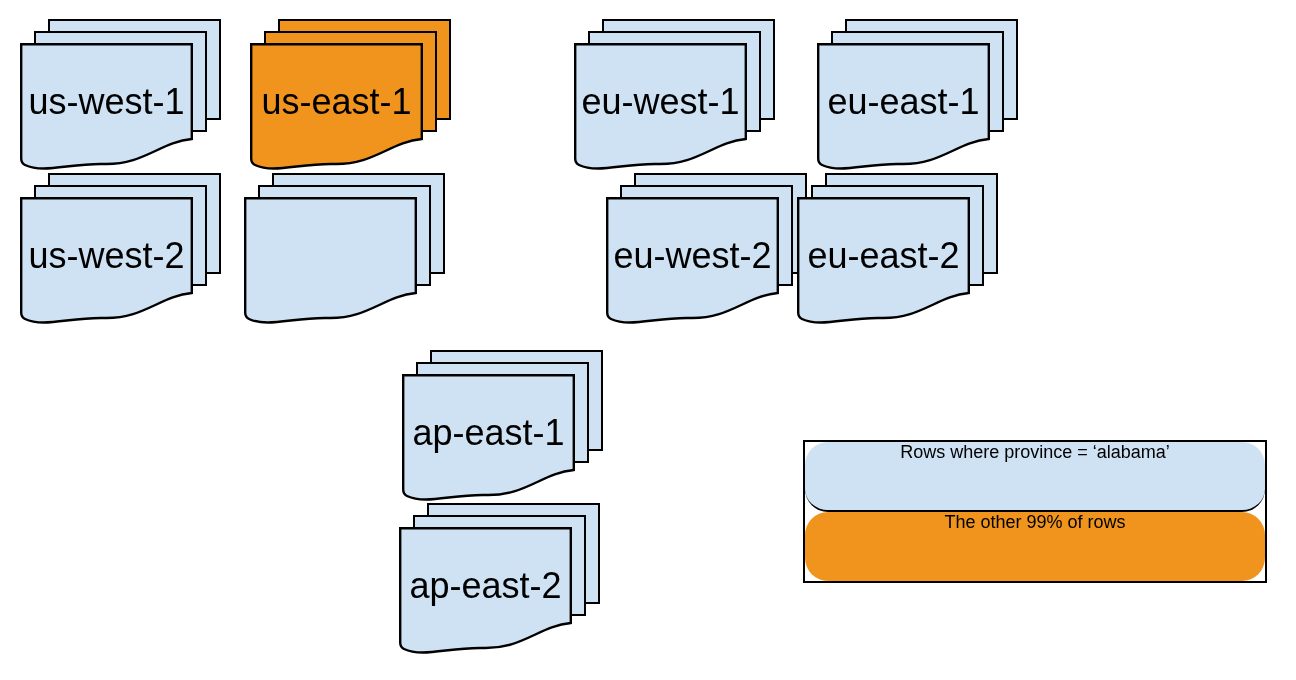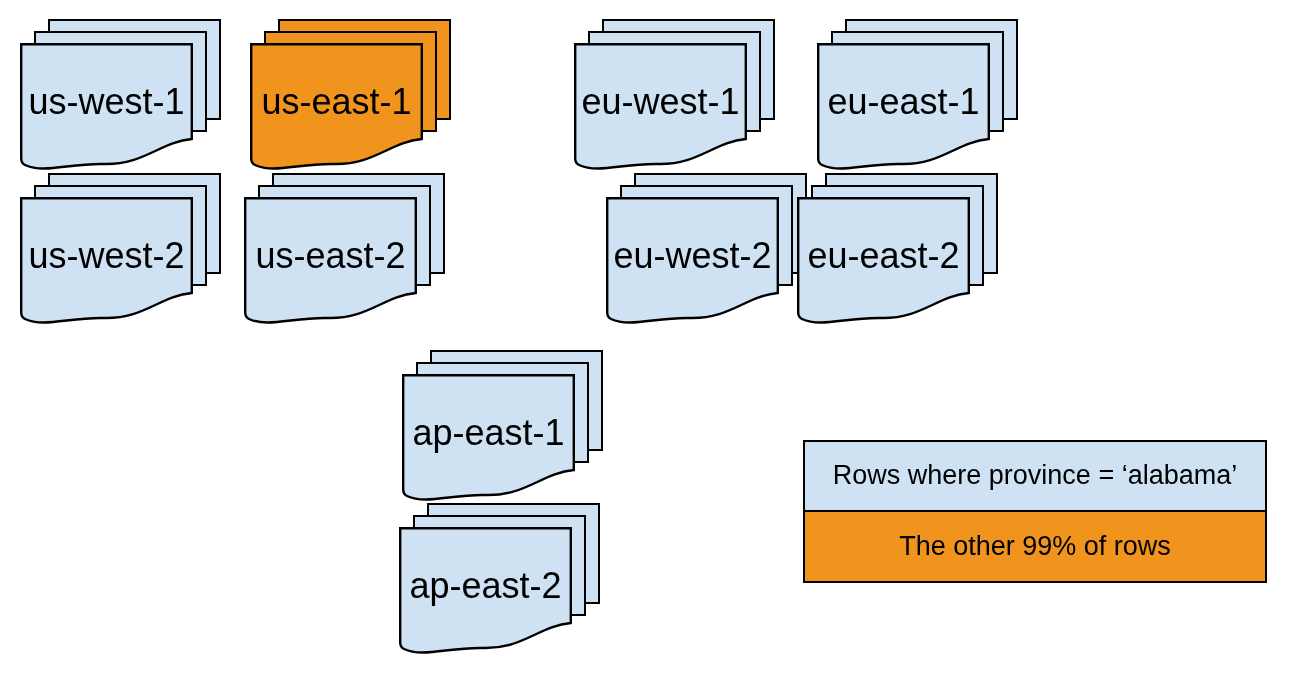--- a/index.html
+++ b/index.html
@@ -84,24 +84,24 @@
     top: 440px;
     width: 464px;
     height: 143px;
     box-sizing: border-box;
     border: 2px solid var(--outline, #000);
   }
   .legend-row {
     box-sizing: border-box;
     height: 50%;
     display: flex;
-    align-items: center;
     justify-content: center;
-    font-size: 27px;
+    font-size: 18px;
     white-space: nowrap;
+    border-radius: 23px;
   }
   .legend-row.default {
     background: var(--fill-default, #CFE2F3);
     border-bottom: 2px solid var(--outline, #000);
   }
   .legend-row.highlight {
     background: var(--fill-highlight, #F0941E);
   }
 </style>
 </head>
@@ -153,21 +153,20 @@
     </svg>
     <div class="label">us-west-2</div>
   </div>
 
   <div class="stack pos-us-east-2">
     <div class="layer back"></div>
     <div class="layer mid"></div>
     <svg class="doc" viewBox="0 0 173 126" aria-hidden="true">
       <path d="M1.2,1.2 H171.8 V96 C140,99 124,122 84,121 C50,120 24,131 5,122 C2.5,120.8 1.2,118.5 1.2,115.5 Z"></path>
     </svg>
-    <div class="label">us-east-2</div>
   </div>
 
   <div class="stack pos-eu-west-2">
     <div class="layer back"></div>
     <div class="layer mid"></div>
     <svg class="doc" viewBox="0 0 173 126" aria-hidden="true">
       <path d="M1.2,1.2 H171.8 V96 C140,99 124,122 84,121 C50,120 24,131 5,122 C2.5,120.8 1.2,118.5 1.2,115.5 Z"></path>
     </svg>
     <div class="label">eu-west-2</div>
   </div>

